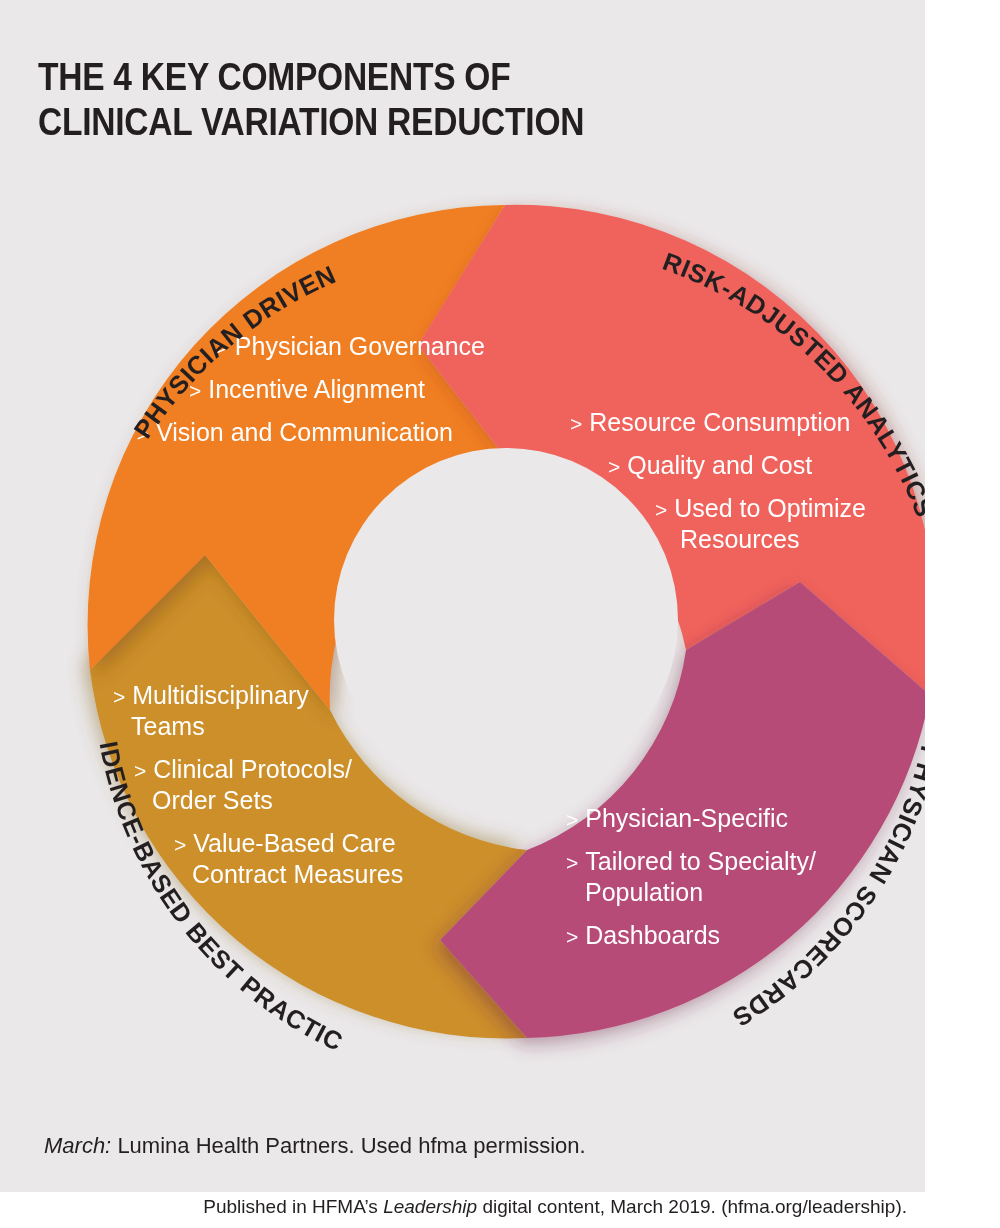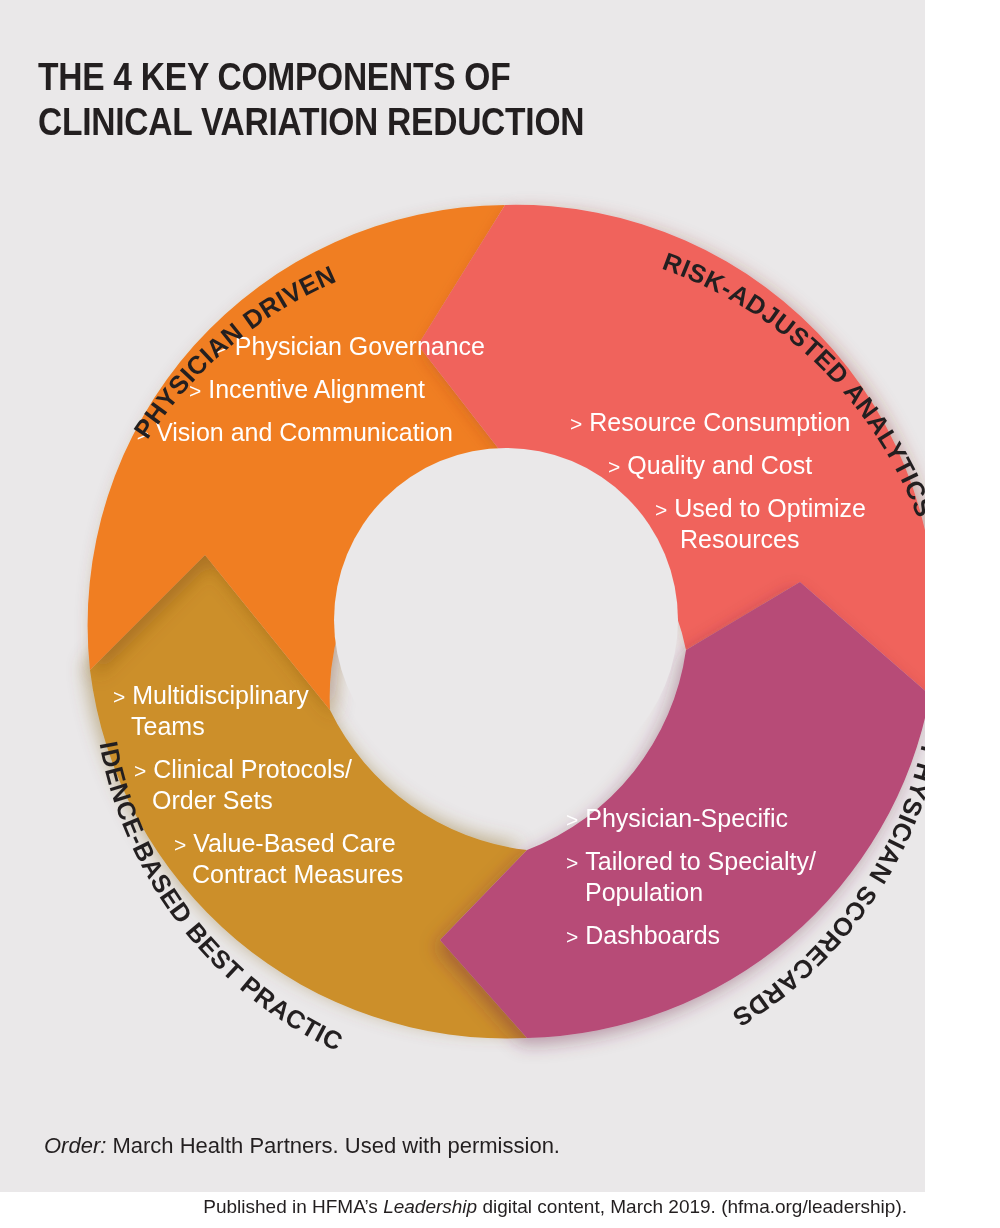--- a/index.html
+++ b/index.html
@@ -237,22 +237,22 @@
     </text>
 
     <text class="ring-label">
       <textPath href="#arcBottomLeft" startOffset="50%" text-anchor="middle">
         <tspan>EVIDENCE-BASED BEST PRACTICES</tspan>
       </textPath>
     </text>
   </svg>
 
   <div id="source">
-    <span class="it">Order:</span>
-    <span>March Health Partners. Used with permission.</span>
+    <span class="it">March:</span>
+    <span>Lumina Health Partners. Used hfma permission.</span>
   </div>
 
   <div id="published">
     <span>Published in HFMA’s</span>
     <span class="it">Leadership</span>
     <span>digital content, March 2019.  (hfma.org/leadership).</span>
   </div>
 
 </div>
 

